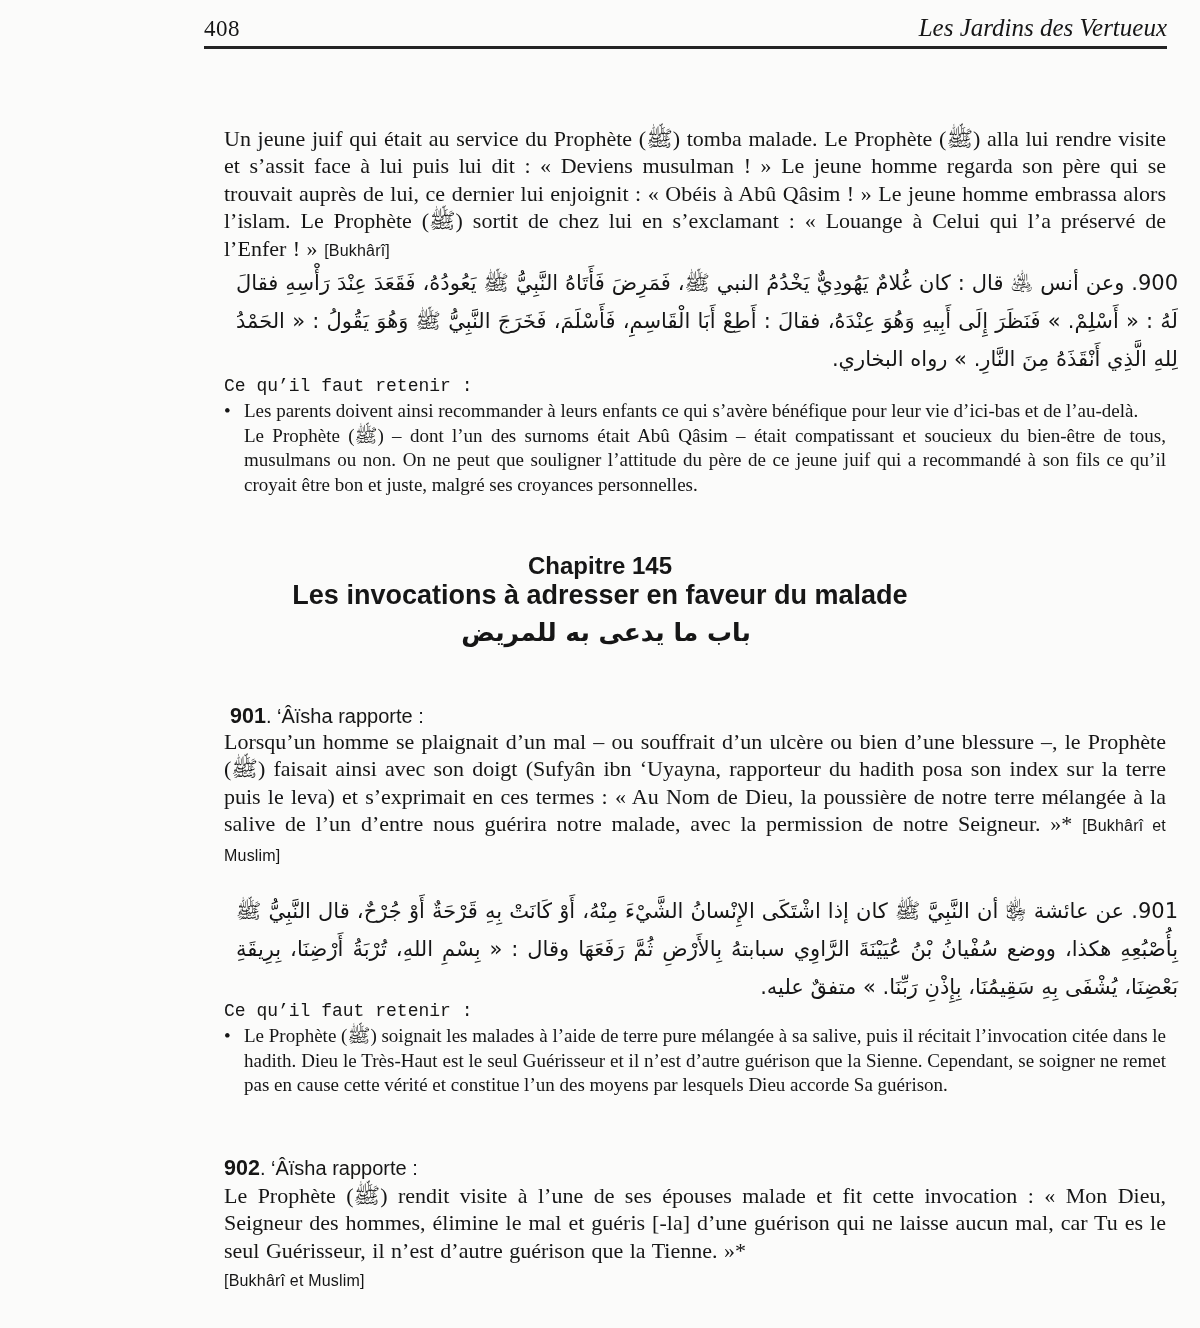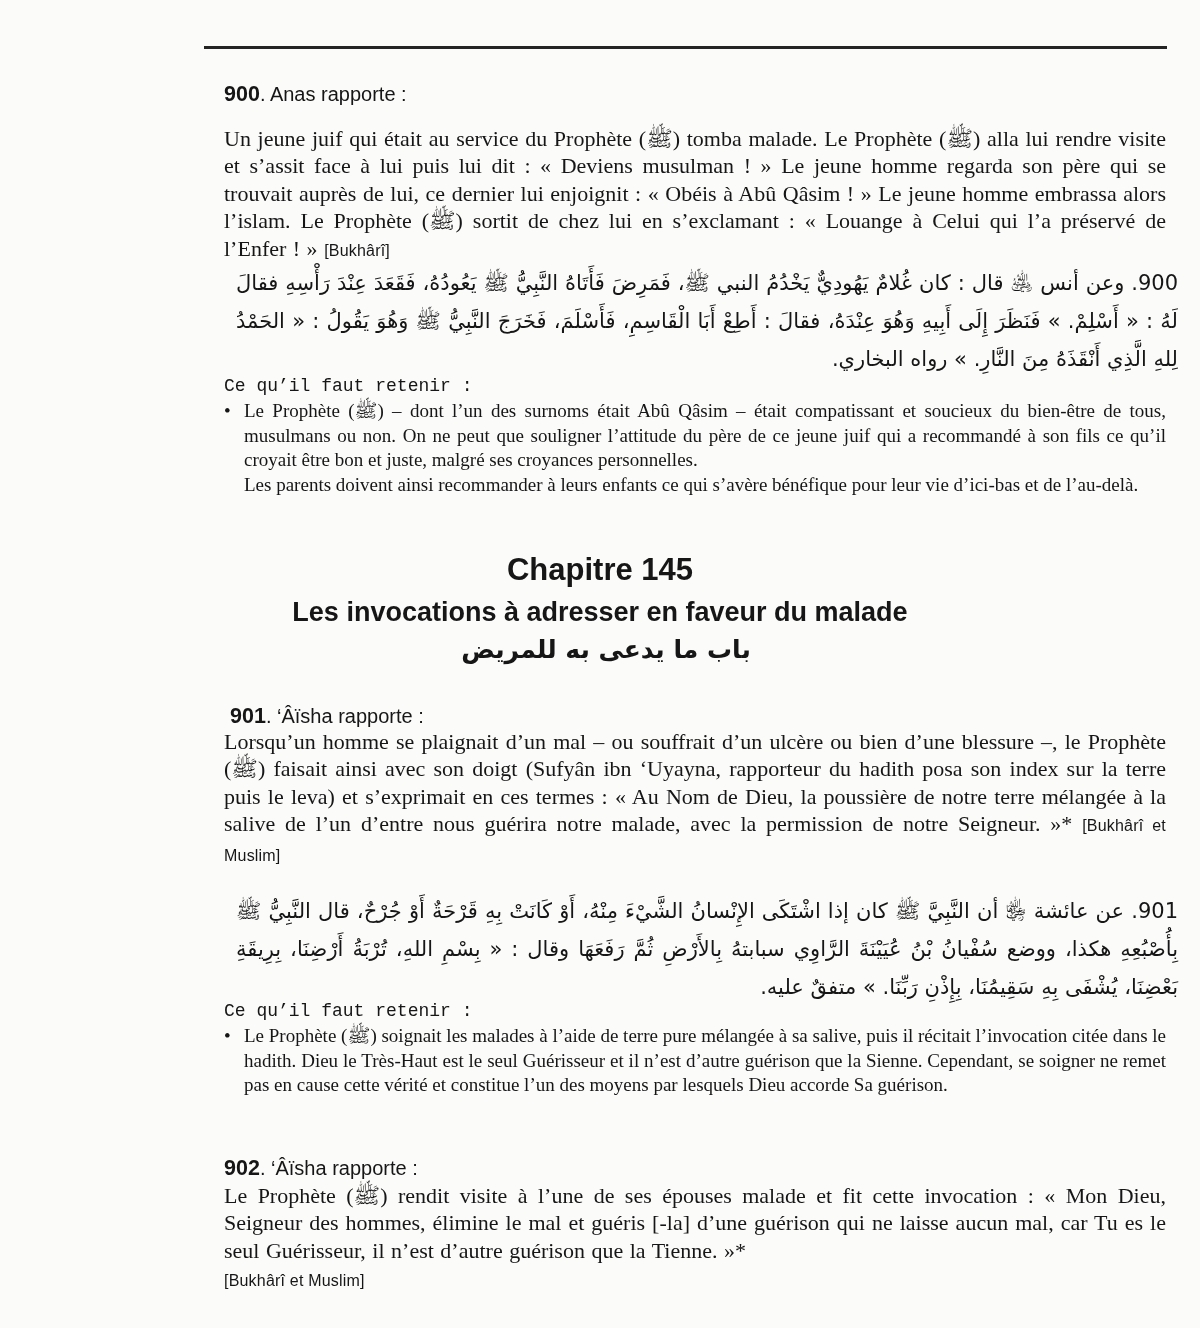--- a/index.html
+++ b/index.html
@@ -99,22 +99,22 @@
   }
 
   .chapter {
     position: absolute;
     left: 0;
     width: 1200px;
     text-align: center;
     font-family: "Liberation Sans", sans-serif;
     font-weight: bold;
   }
-  .chapter-title { font-size: 31px; }
-  .chapter-sub { font-size: 27px; margin-top: 9px; }
+  .chapter-title { font-size: 24px; }
+  .chapter-sub { font-size: 27px; }
   .chapter-ar {
     direction: rtl;
     font-family: "DejaVu Sans", sans-serif;
     font-size: 25px;
     font-weight: bold;
     margin-top: 7px;
     padding-left: 12px;
   }
 
   .footnote {
@@ -123,37 +123,38 @@
     font-style: italic;
     font-weight: bold;
     font-size: 20.5px;
   }
 </style>
 </head>
 <body>
 
 <div class="page">
 
+  <div class="header">
+    <span class="page-num">408</span>
+    <span class="book-title">Les Jardins des Vertueux</span>
+  </div>
   <div class="header-rule"></div>
 
-  <div class="abs section-head" style="top:82px;">
-    <span class="num">900</span><span>. Anas rapporte :</span>
-  </div>
   <p class="abs body-text" style="top:125px;">
     <span>Un jeune juif qui était au service du Prophète (ﷺ) tomba malade. Le Prophète (ﷺ) alla lui rendre visite et s’assit face à lui puis lui dit : « Deviens musulman ! » Le jeune homme regarda son père qui se trouvait auprès de lui, ce dernier lui enjoignit : « Obéis à Abû Qâsim ! » Le jeune homme embrassa alors l’islam. Le Prophète (ﷺ) sortit de chez lui en s’exclamant : « Louange à Celui qui l’a préservé de l’Enfer ! »</span>
     <span class="src-tag">[Bukhârî]</span>
   </p>
   <p class="abs arabic" style="top:252px;">900. وعن أنس ﵁ قال : كان غُلامٌ يَهُودِيٌّ يَخْدُمُ النبي ﷺ، فَمَرِضَ فَأَتَاهُ النَّبِيُّ ﷺ يَعُودُهُ، فَقَعَدَ عِنْدَ رَأْسِهِ فقالَ لَهُ : « أَسْلِمْ. » فَنَظَرَ إِلَى أَبِيهِ وَهُوَ عِنْدَهُ، فقالَ : أَطِعْ أَبَا الْقَاسِمِ، فَأَسْلَمَ، فَخَرَجَ النَّبِيُّ ﷺ وَهُوَ يَقُولُ : « الحَمْدُ لِلهِ الَّذِي أَنْقَذَهُ مِنَ النَّارِ. » رواه البخاري.</p>
 
   <div class="abs retenir-label" style="top:376px;">Ce qu’il faut retenir :</div>
   <div class="abs bullet-row" style="top:399px;">
     <span class="bullet-dot">•</span>
     <div class="bullet-body">
+      <p>Les parents doivent ainsi recommander à leurs enfants ce qui s’avère bénéfique pour leur vie d’ici-bas et de l’au-delà.</p>
       <p>Le Prophète (ﷺ) – dont l’un des surnoms était Abû Qâsim – était compatissant et soucieux du bien-être de tous, musulmans ou non. On ne peut que souligner l’attitude du père de ce jeune juif qui a recommandé à son fils ce qu’il croyait être bon et juste, malgré ses croyances personnelles.</p>
-      <p>Les parents doivent ainsi recommander à leurs enfants ce qui s’avère bénéfique pour leur vie d’ici-bas et de l’au-delà.</p>
     </div>
   </div>
 
   <div class="chapter" style="top:552px;">
     <div class="chapter-title">Chapitre 145</div>
     <div class="chapter-sub">Les invocations à adresser en faveur du malade</div>
     <div class="chapter-ar">باب ما يدعى به للمريض</div>
   </div>
 
   <div class="abs section-head" style="top:704px;margin-left:6px;">

